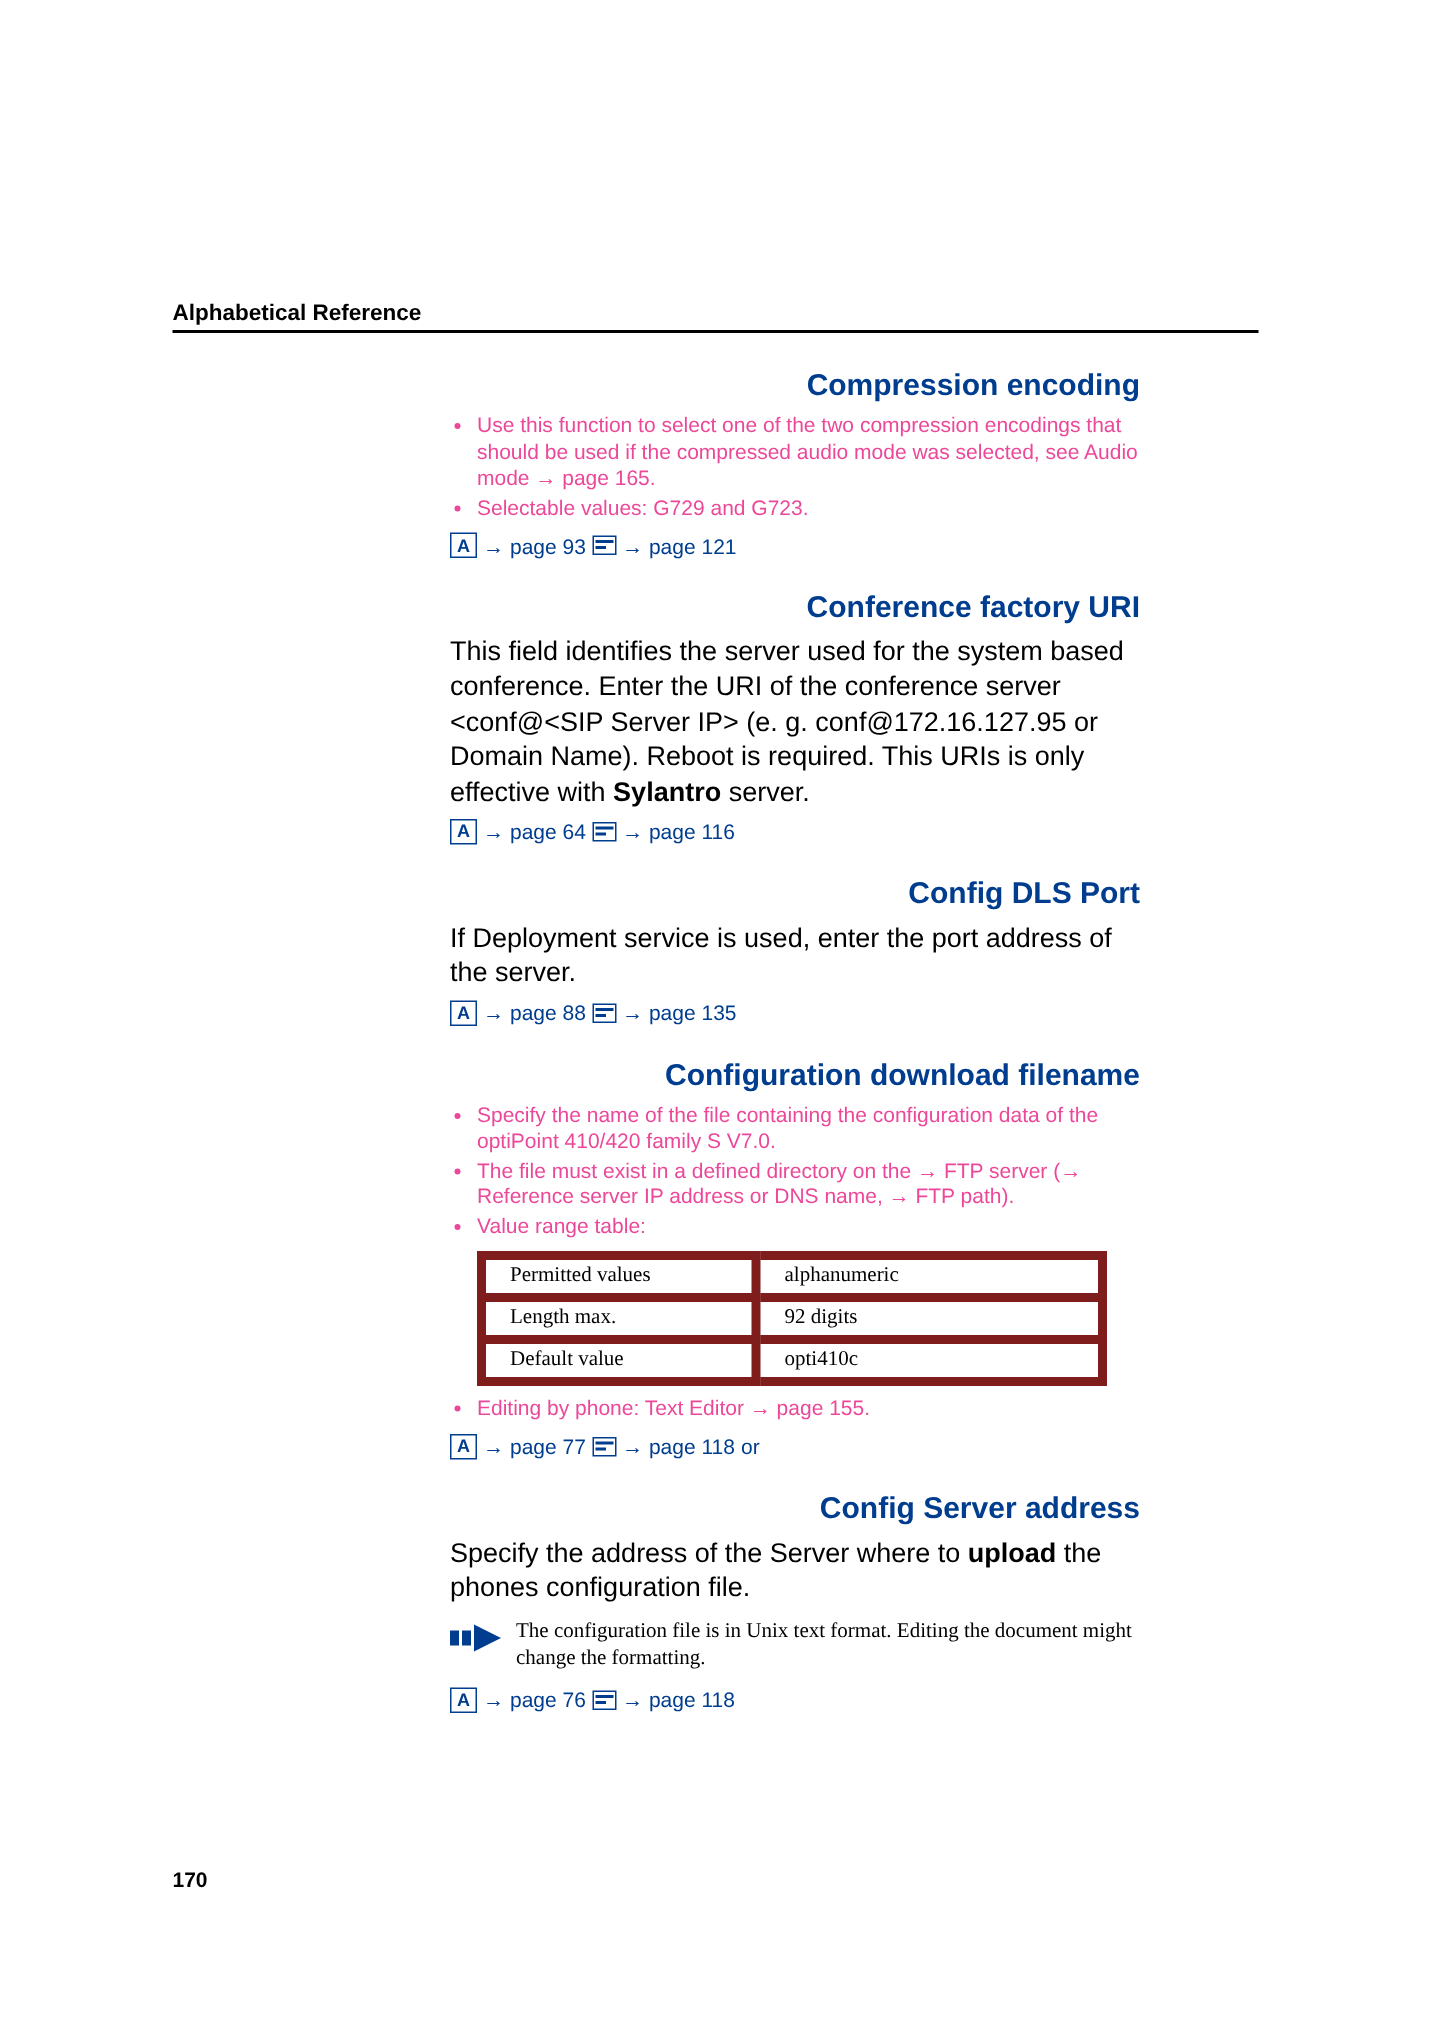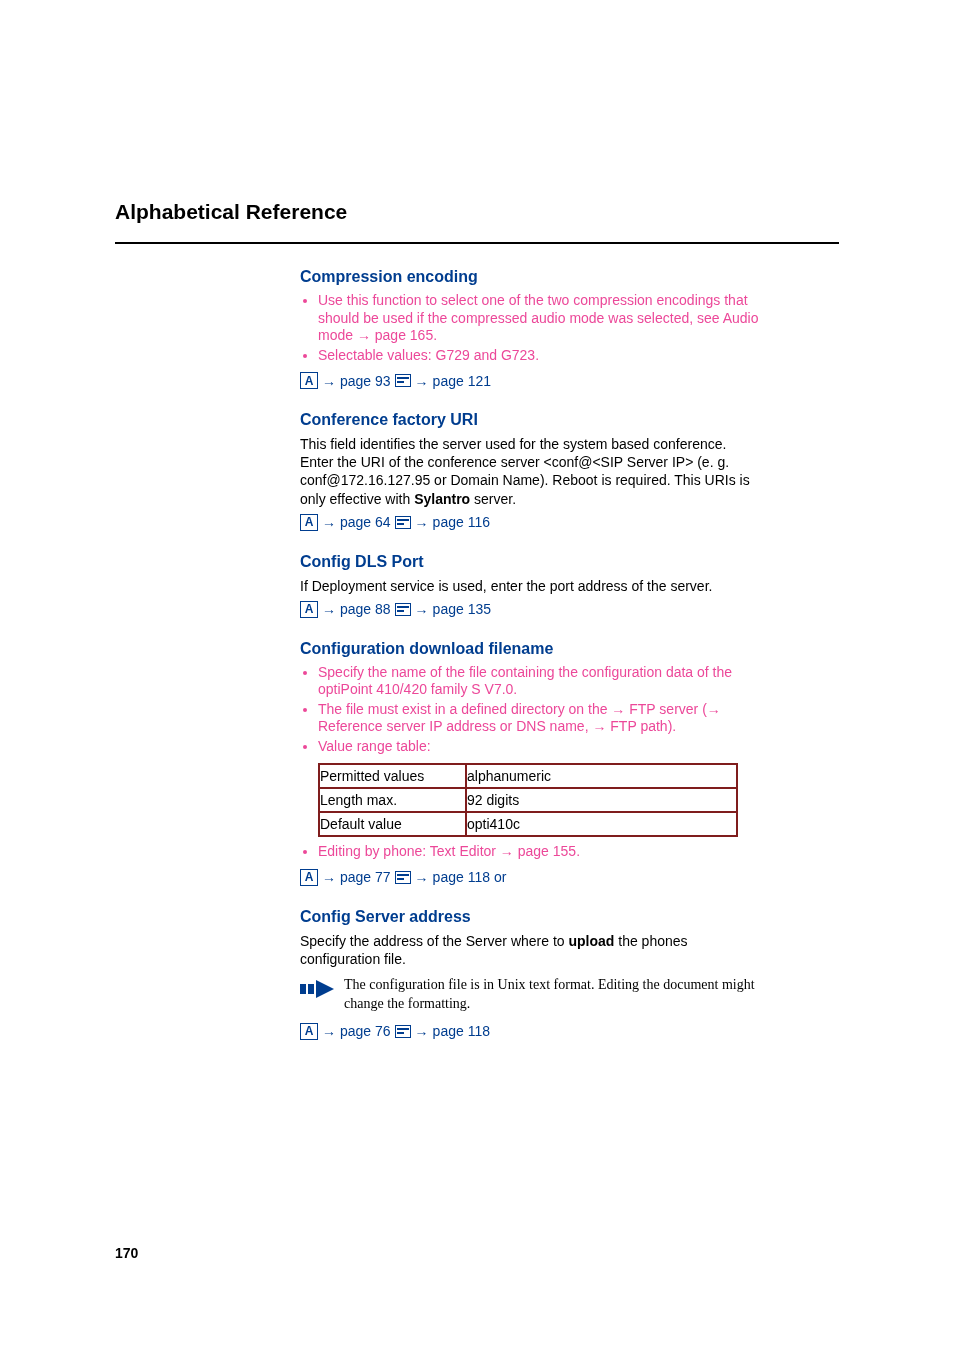--- a/index.html
+++ b/index.html
@@ -13,51 +13,52 @@
   }
   .page {
     width: 954px;
     min-height: 1351px;
     box-sizing: border-box;
     padding: 200px 115px 60px 115px;
     position: relative;
   }
   .header-ref {
     font-weight: bold;
-    font-size: 21px;
-    margin-bottom: 18px;
+    font-size: 15px;
+    margin-bottom: 3px;
     color: #000;
   }
   hr.topline {
     border: none;
     border-top: 2px solid #000;
     margin: 0 0 24px 0;
   }
   .content {
     margin-left: 185px;
     width: 460px;
   }
   h3.section {
     color: #003d8f;
-    font-size: 16px;
+    font-size: 20px;
     font-weight: bold;
     margin: 0 0 6px 0;
+    text-align: right;
   }
   ul.bullets {
     margin: 0 0 8px 0;
     padding-left: 18px;
   }
   ul.bullets li {
     font-size: 14px;
     line-height: 1.25;
     color: #ec4899;
     margin-bottom: 2px;
   }
   p.body {
-    font-size: 14px;
+    font-size: 18px;
     line-height: 1.3;
     margin: 6px 0;
     color: #000;
   }
   .refline {
     font-size: 14px;
     color: #003d8f;
     margin: 6px 0 22px 0;
     display: flex;
     align-items: center;
@@ -100,22 +101,23 @@
   }
   table.vr {
     border-collapse: collapse;
     width: 420px;
     margin-left: 18px;
     margin-top: 4px;
     margin-bottom: 6px;
     font-size: 14px;
   }
   table.vr td {
-    border: 2px solid #7f1d1d;
-    padding: 3px 0;
+    border: 6px solid #7f1d1d;
+    padding: 3px 16px;
+    font-family: Liberation Serif, serif;
   }
   table.vr td:first-child { width: 145px; }
   .note-row {
     display: flex;
     align-items: flex-start;
     gap: 10px;
     margin: 8px 0 10px 0;
   }
   .note-icon {
     flex: 0 0 34px;

